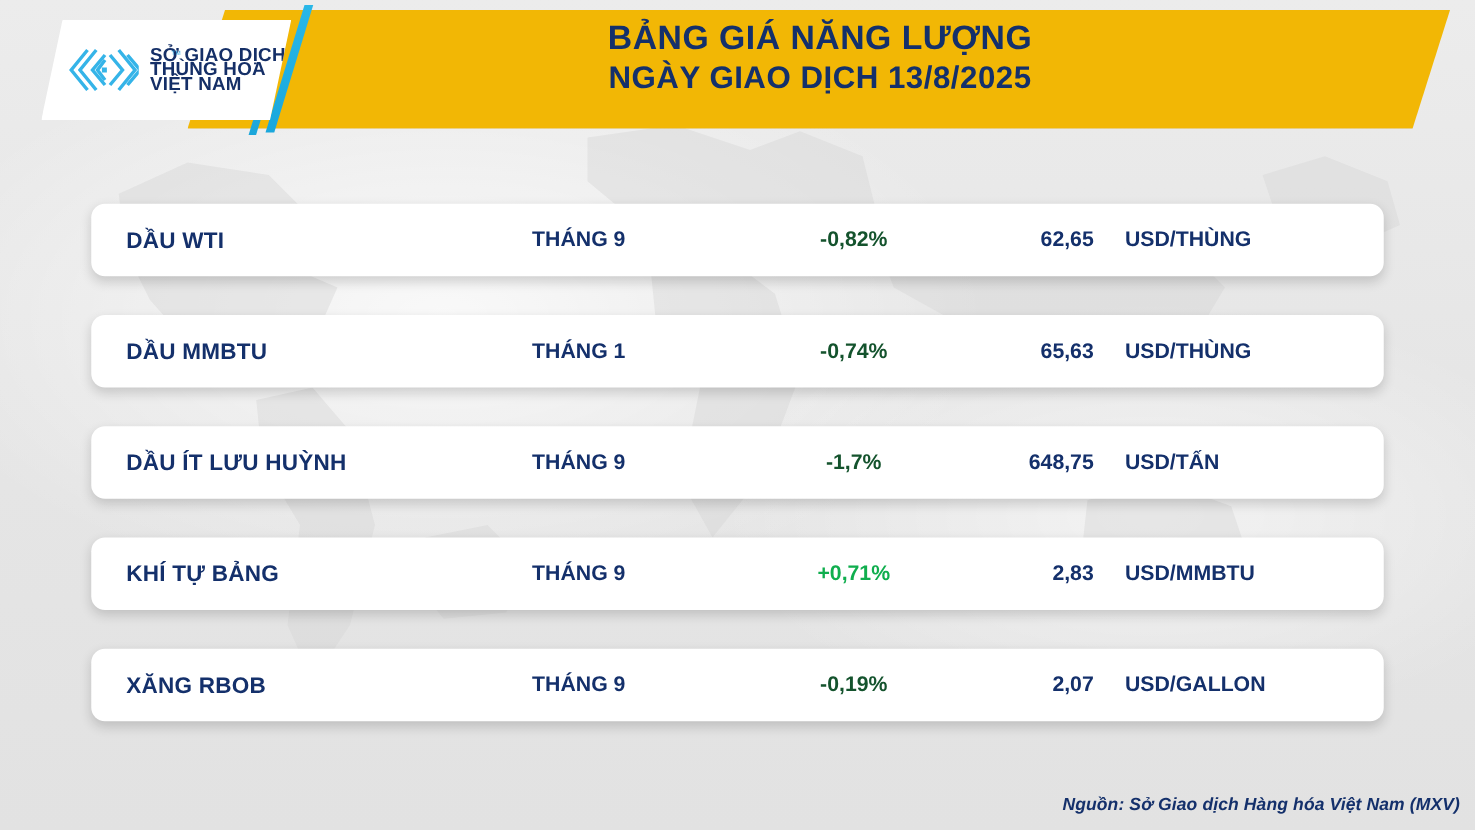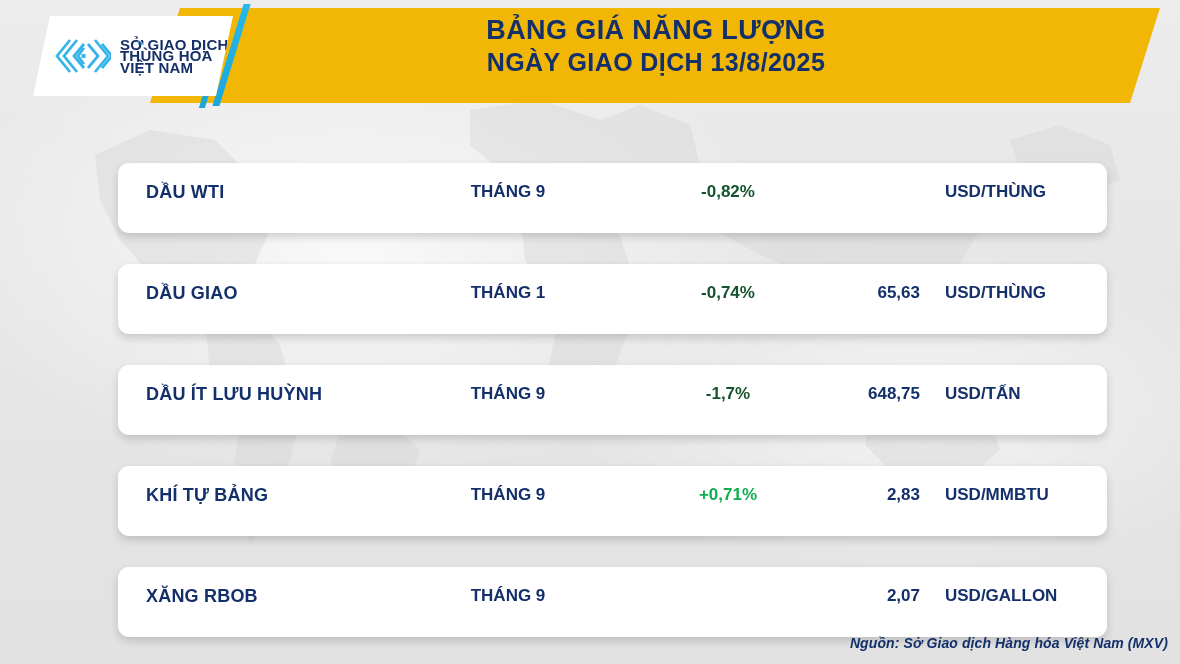--- a/index.html
+++ b/index.html
@@ -58,25 +58,24 @@
   #title-block{
     position:absolute; left:246px; top:14px; width:820px;
     text-align:center; color:#14306b;
   }
   #title-line1{ font-size:27px; font-weight:bold; letter-spacing:.4px; line-height:32px; }
   #title-line2{ font-size:25px; font-weight:bold; letter-spacing:.4px; line-height:32px; }
 
   
   #rows{ position:absolute; left:73px; top:163px; width:1034px; }
   .row{
-    position:relative; height:70px; margin-bottom:31px;
+    position:relative; height:58px; margin-bottom:31px;
     background:#fff; border-radius:11px;
     box-shadow:0 4px 9px rgba(0,0,0,.16);
     color:#14306b;
-    margin-left:45px;
   }
   .row .cell{ position:absolute; top:0; height:58px; display:flex; align-items:center; }
   .c-name  { left:28px;  font-size:18px; font-weight:bold; letter-spacing:.2px; }
   .c-month { left:300px; width:180px; justify-content:center; font-size:17px; font-weight:bold; }
   .c-chg   { left:520px; width:180px; justify-content:center; font-size:17px; font-weight:bold; }
   .c-price { left:700px; width:102px; justify-content:flex-end; font-size:17px; font-weight:bold; }
   .c-unit  { left:827px; font-size:17px; font-weight:bold; }
   .chg-down{ color:#14532d; }
   .chg-up  { color:#10ae4e; }
 
@@ -135,24 +134,25 @@
     <div id="title-line1">BẢNG GIÁ NĂNG LƯỢNG</div>
     <div id="title-line2">NGÀY GIAO DỊCH 13/8/2025</div>
   </div>
 </div>
 
 <div id="rows">
     <div class="row">
       <div class="cell c-name">DẦU WTI</div>
       <div class="cell c-month">THÁNG 9</div>
       <div class="cell c-chg chg-down">-0,82%</div>
+      <div class="cell c-price">62,65</div>
       <div class="cell c-unit">USD/THÙNG</div>
     </div>
     <div class="row">
-      <div class="cell c-name">DẦU GIAO</div>
+      <div class="cell c-name">DẦU MMBTU</div>
       <div class="cell c-month">THÁNG 1</div>
       <div class="cell c-chg chg-down">-0,74%</div>
       <div class="cell c-price">65,63</div>
       <div class="cell c-unit">USD/THÙNG</div>
     </div>
     <div class="row">
       <div class="cell c-name">DẦU ÍT LƯU HUỲNH</div>
       <div class="cell c-month">THÁNG 9</div>
       <div class="cell c-chg chg-down">-1,7%</div>
       <div class="cell c-price">648,75</div>
@@ -161,18 +161,19 @@
     <div class="row">
       <div class="cell c-name">KHÍ TỰ BẢNG</div>
       <div class="cell c-month">THÁNG 9</div>
       <div class="cell c-chg chg-up">+0,71%</div>
       <div class="cell c-price">2,83</div>
       <div class="cell c-unit">USD/MMBTU</div>
     </div>
     <div class="row">
       <div class="cell c-name">XĂNG RBOB</div>
       <div class="cell c-month">THÁNG 9</div>
+      <div class="cell c-chg chg-down">-0,19%</div>
       <div class="cell c-price">2,07</div>
       <div class="cell c-unit">USD/GALLON</div>
     </div>
   </div>
 
 <div id="source-note">Nguồn: Sở Giao dịch Hàng hóa Việt Nam (MXV)</div>
 
 </body></html>

